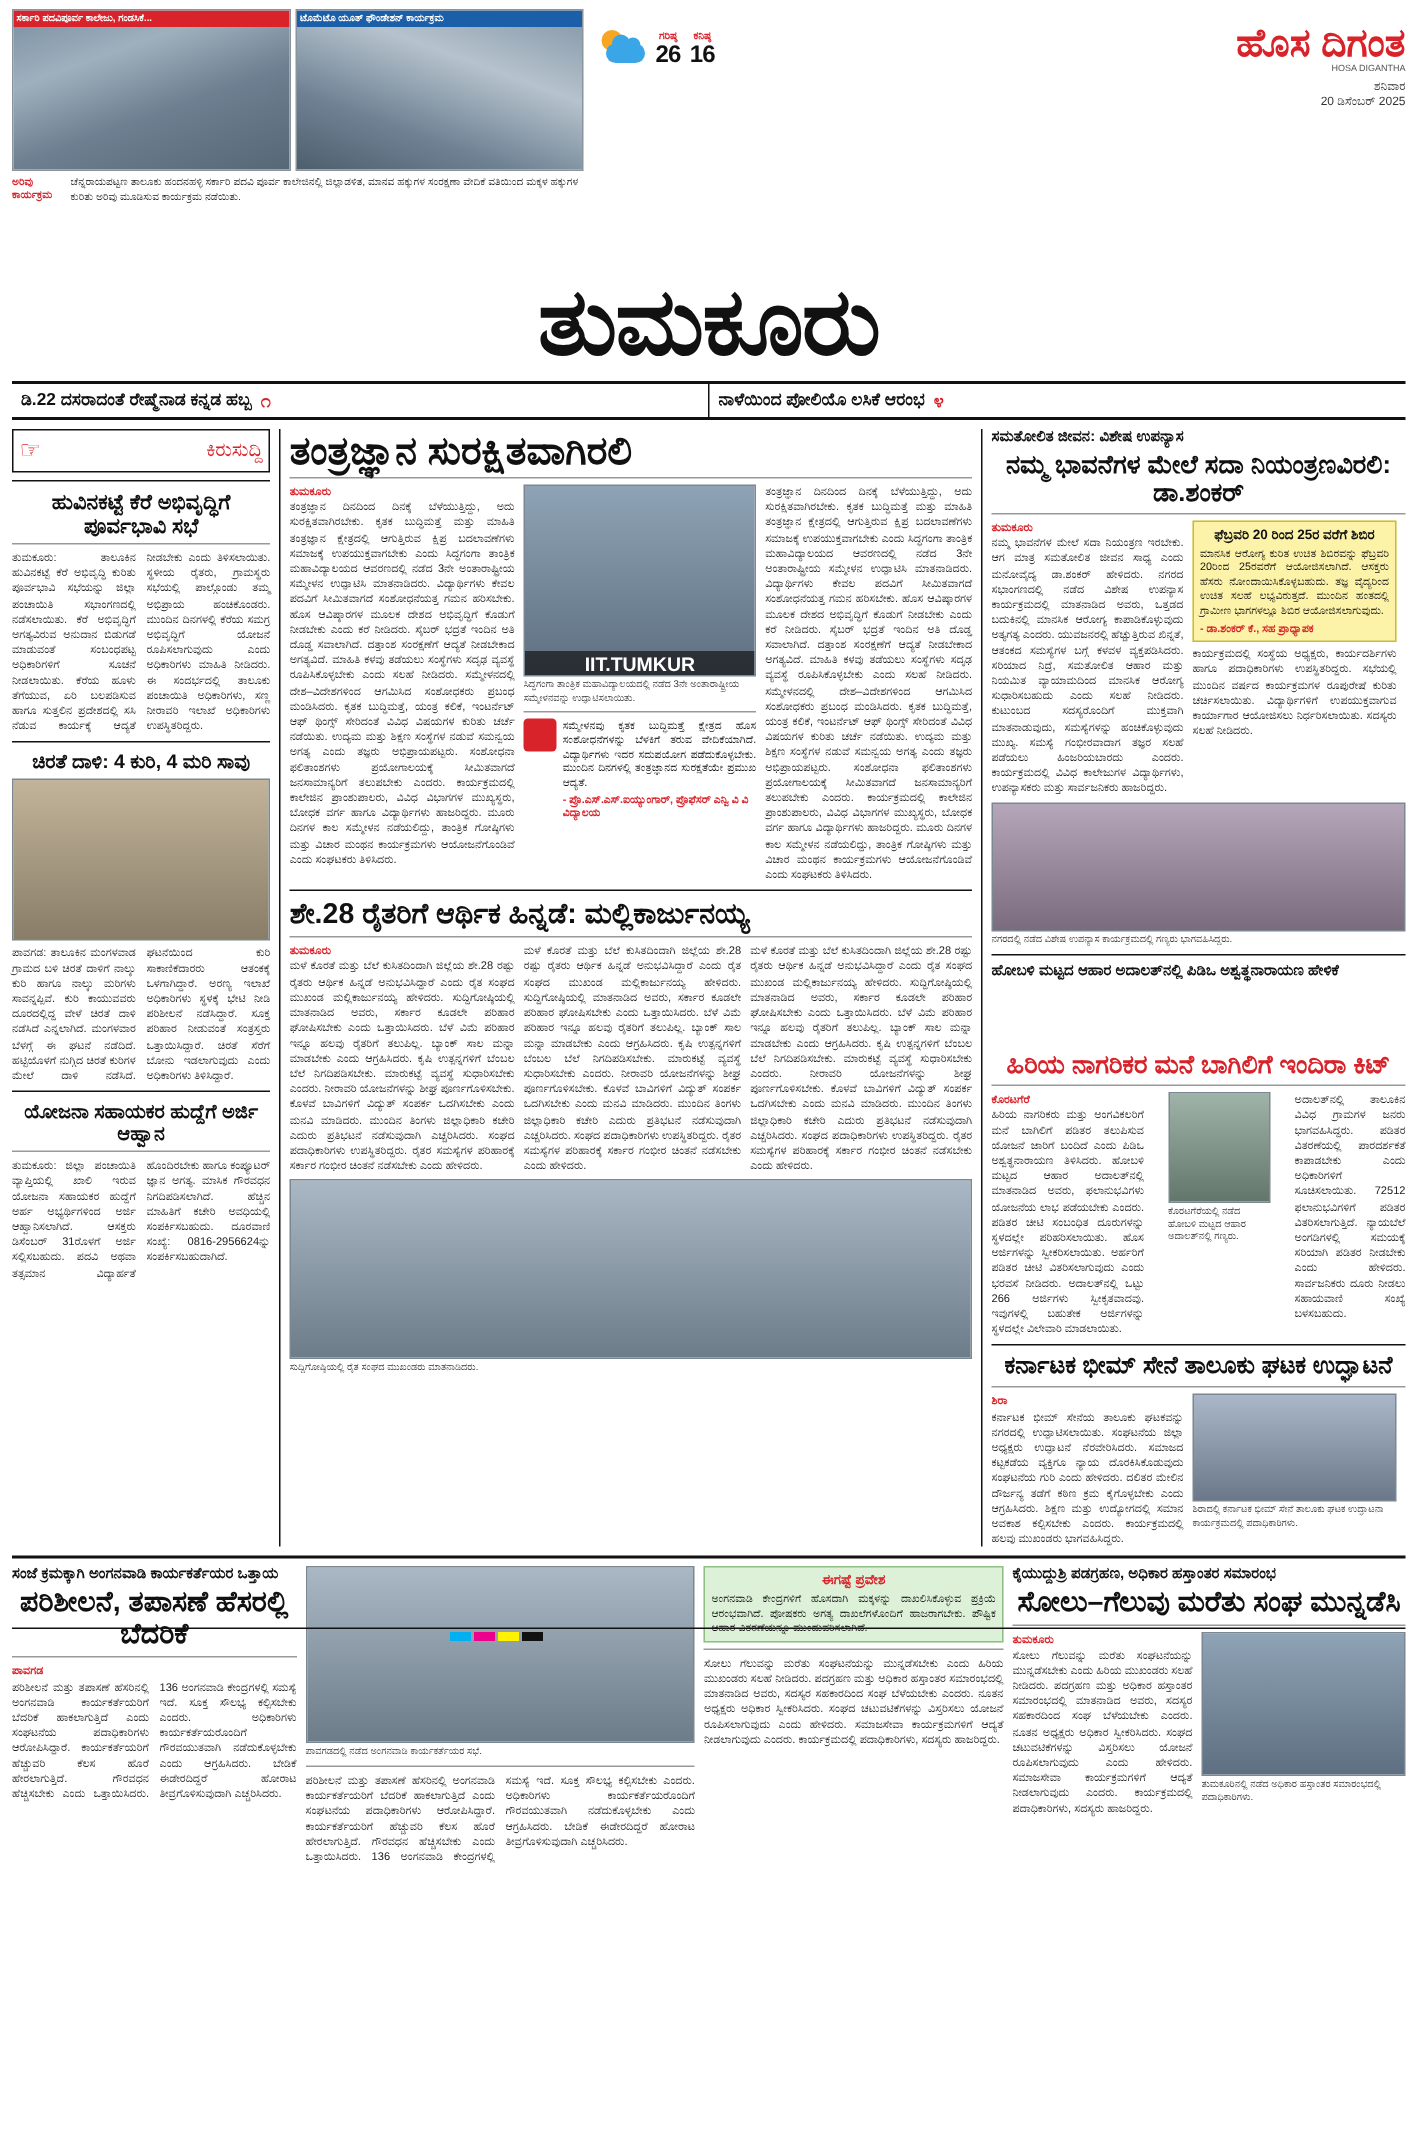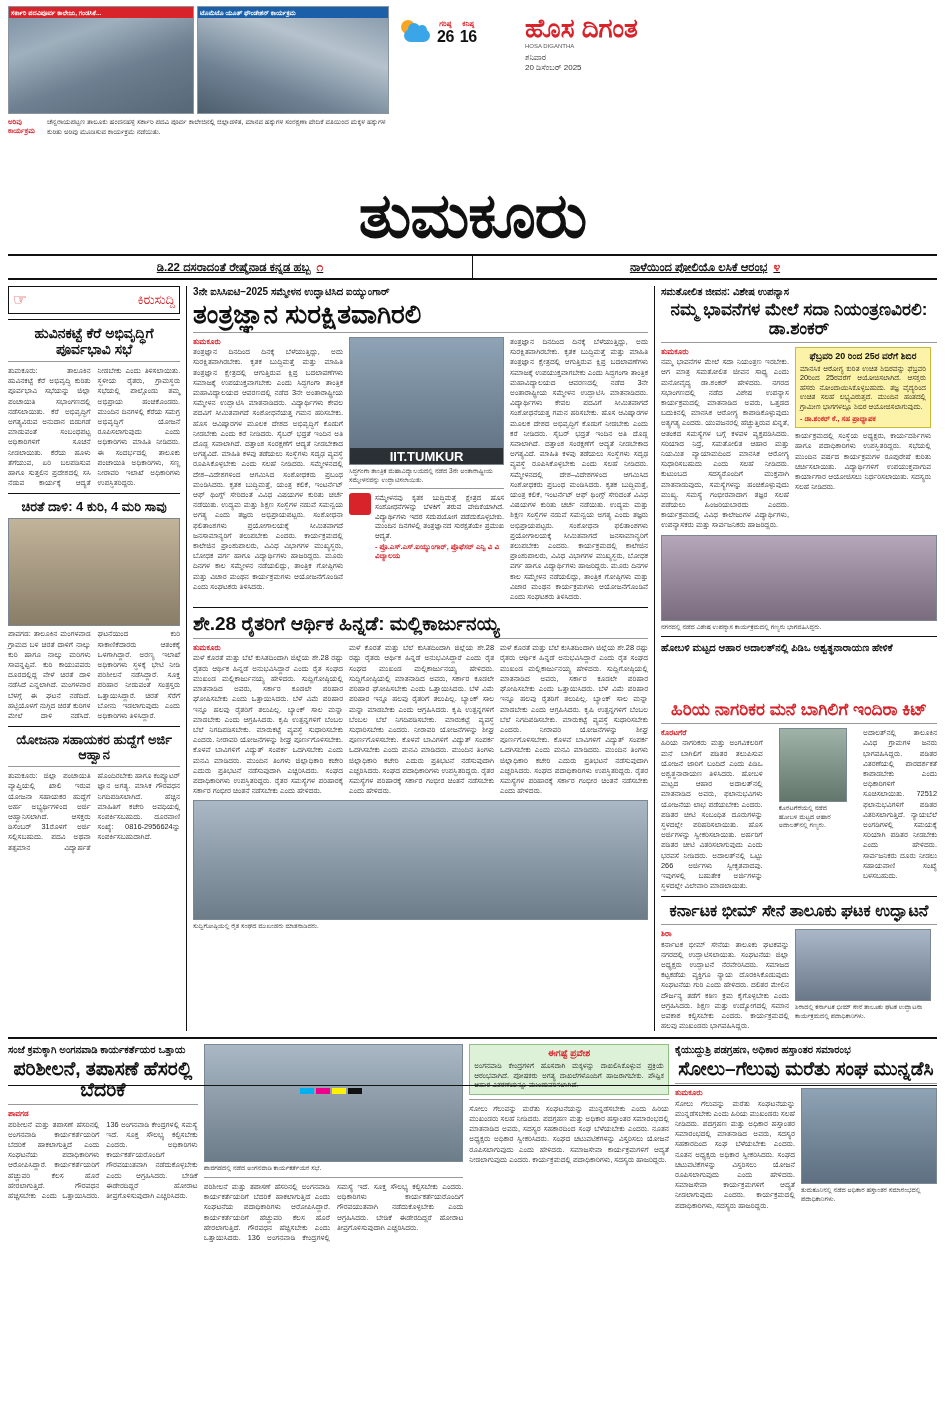--- a/index.html
+++ b/index.html
@@ -44,38 +44,38 @@
            border-radius:8px; }
   .cloud:before { content:""; position:absolute; left:4px; top:-6px; width:12px; height:12px;
            border-radius:50%; background:#3aa6e8; }
   .cloud:after { content:""; position:absolute; left:13px; top:-4px; width:10px; height:10px;
            border-radius:50%; background:#3aa6e8; }
   .temps { display:flex; gap:6px; font-size:8px; }
   .temp-box { text-align:center; }
   .temp-lbl { color:#d8232a; font-size:7px; font-weight:bold; }
   .temp-val { font-size:16px; font-weight:bold; color:#111; letter-spacing:-0.5px; }
 
-  .mh-right { flex:1; text-align:left; padding-top:8px; }
+  .mh-right { flex:1; text-align:right; padding-top:8px; }
   .brand { font-size:26px; font-weight:bold; color:#d8232a; letter-spacing:0px; line-height:28px; }
   .brand-sub { font-size:6px; color:#555; margin-top:1px; }
   .dateline { font-size:8px; color:#d8232a; font-weight:bold; margin-top:4px; }
   .dateline span { display:block; color:#333; font-weight:normal; font-size:8px; }
 
   .mega-title {
     text-align:center; font-size:62px; font-weight:bold; line-height:60px;
     margin-top:-6px; letter-spacing:-1px; color:#111;
   }
 
   
   .index-bar {
     margin-top:8px; border-top:2px solid #111; border-bottom:2px solid #111;
     display:flex; align-items:stretch; height:26px;
   }
-  .idx-item { flex:1; display:flex; align-items:center; justify-content:center; gap:6px;
-              font-size:11.5px; font-weight:bold; color:#111; padding:0 6px;text-decoration:underline; }
+  .idx-item { flex:1; display:flex; align-items:center; justify-content:flex-start; gap:6px;
+              font-size:11.5px; font-weight:bold; color:#111; padding:0 6px; }
   .idx-item + .idx-item { border-left:1px solid #111; }
   .idx-num { color:#d8232a; font-size:12px; font-weight:bold; }
 
   
   .content { display:flex; gap:6px; margin-top:6px; }
   .col { }
   .c1 { width:190px; }
   .c2 { width:455px; }
   .c3 { width:276px; }
 
@@ -232,21 +232,20 @@
 
       <div class="hr"></div>
       <h2 class="head" style="font-size:13px;line-height:15px;">ಯೋಜನಾ ಸಹಾಯಕರ ಹುದ್ದೆಗೆ ಅರ್ಜಿ ಆಹ್ವಾನ</h2>
       <div class="hr-thin"></div>
       <div class="body-txt cols2">ತುಮಕೂರು: ಜಿಲ್ಲಾ ಪಂಚಾಯಿತಿ ವ್ಯಾಪ್ತಿಯಲ್ಲಿ ಖಾಲಿ ಇರುವ ಯೋಜನಾ ಸಹಾಯಕರ ಹುದ್ದೆಗೆ ಅರ್ಹ ಅಭ್ಯರ್ಥಿಗಳಿಂದ ಅರ್ಜಿ ಆಹ್ವಾನಿಸಲಾಗಿದೆ. ಆಸಕ್ತರು ಡಿಸೆಂಬರ್ 31ರೊಳಗೆ ಅರ್ಜಿ ಸಲ್ಲಿಸಬಹುದು. ಪದವಿ ಅಥವಾ ತತ್ಸಮಾನ ವಿದ್ಯಾರ್ಹತೆ ಹೊಂದಿರಬೇಕು ಹಾಗೂ ಕಂಪ್ಯೂಟರ್ ಜ್ಞಾನ ಅಗತ್ಯ. ಮಾಸಿಕ ಗೌರವಧನ ನಿಗದಿಪಡಿಸಲಾಗಿದೆ. ಹೆಚ್ಚಿನ ಮಾಹಿತಿಗೆ ಕಚೇರಿ ಅವಧಿಯಲ್ಲಿ ಸಂಪರ್ಕಿಸಬಹುದು. ದೂರವಾಣಿ ಸಂಖ್ಯೆ: 0816-2956624ನ್ನು ಸಂಪರ್ಕಿಸಬಹುದಾಗಿದೆ.</div>
     </div>
 
     <div class="rule-v"></div>
 
     <div class="col c2">
-      <h3 class="kicker" style="text-align:left;">3ನೇ ಐಸಿಸಿಐಟಿ–2025 ಸಮ್ಮೇಳನ ಉದ್ಘಾಟಿಸಿದ ಐಯ್ಯುಂಗಾರ್</h3>
       <h2 class="head head-lg" style="text-align:left;">ತಂತ್ರಜ್ಞಾನ ಸುರಕ್ಷಿತವಾಗಿರಲಿ</h2>
       <div class="hr-thin"></div>
 
       <div style="display:flex;gap:6px;">
         <div style="width:150px;">
           <div class="body-txt" style="font-weight:bold;color:#d8232a;">ತುಮಕೂರು</div>
           <div class="body-txt">ತಂತ್ರಜ್ಞಾನ ದಿನದಿಂದ ದಿನಕ್ಕೆ ಬೆಳೆಯುತ್ತಿದ್ದು, ಅದು ಸುರಕ್ಷಿತವಾಗಿರಬೇಕು. ಕೃತಕ ಬುದ್ಧಿಮತ್ತೆ ಮತ್ತು ಮಾಹಿತಿ ತಂತ್ರಜ್ಞಾನ ಕ್ಷೇತ್ರದಲ್ಲಿ ಆಗುತ್ತಿರುವ ಕ್ಷಿಪ್ರ ಬದಲಾವಣೆಗಳು ಸಮಾಜಕ್ಕೆ ಉಪಯುಕ್ತವಾಗಬೇಕು ಎಂದು ಸಿದ್ಧಗಂಗಾ ತಾಂತ್ರಿಕ ಮಹಾವಿದ್ಯಾಲಯದ ಆವರಣದಲ್ಲಿ ನಡೆದ 3ನೇ ಅಂತಾರಾಷ್ಟ್ರೀಯ ಸಮ್ಮೇಳನ ಉದ್ಘಾಟಿಸಿ ಮಾತನಾಡಿದರು. ವಿದ್ಯಾರ್ಥಿಗಳು ಕೇವಲ ಪದವಿಗೆ ಸೀಮಿತವಾಗದೆ ಸಂಶೋಧನೆಯತ್ತ ಗಮನ ಹರಿಸಬೇಕು. ಹೊಸ ಆವಿಷ್ಕಾರಗಳ ಮೂಲಕ ದೇಶದ ಅಭಿವೃದ್ಧಿಗೆ ಕೊಡುಗೆ ನೀಡಬೇಕು ಎಂದು ಕರೆ ನೀಡಿದರು. ಸೈಬರ್ ಭದ್ರತೆ ಇಂದಿನ ಅತಿ ದೊಡ್ಡ ಸವಾಲಾಗಿದೆ. ದತ್ತಾಂಶ ಸಂರಕ್ಷಣೆಗೆ ಆದ್ಯತೆ ನೀಡಬೇಕಾದ ಅಗತ್ಯವಿದೆ. ಮಾಹಿತಿ ಕಳವು ತಡೆಯಲು ಸಂಸ್ಥೆಗಳು ಸದೃಢ ವ್ಯವಸ್ಥೆ ರೂಪಿಸಿಕೊಳ್ಳಬೇಕು ಎಂದು ಸಲಹೆ ನೀಡಿದರು. ಸಮ್ಮೇಳನದಲ್ಲಿ ದೇಶ–ವಿದೇಶಗಳಿಂದ ಆಗಮಿಸಿದ ಸಂಶೋಧಕರು ಪ್ರಬಂಧ ಮಂಡಿಸಿದರು. ಕೃತಕ ಬುದ್ಧಿಮತ್ತೆ, ಯಂತ್ರ ಕಲಿಕೆ, ಇಂಟರ್ನೆಟ್ ಆಫ್ ಥಿಂಗ್ಸ್ ಸೇರಿದಂತೆ ವಿವಿಧ ವಿಷಯಗಳ ಕುರಿತು ಚರ್ಚೆ ನಡೆಯಿತು. ಉದ್ಯಮ ಮತ್ತು ಶಿಕ್ಷಣ ಸಂಸ್ಥೆಗಳ ನಡುವೆ ಸಮನ್ವಯ ಅಗತ್ಯ ಎಂದು ತಜ್ಞರು ಅಭಿಪ್ರಾಯಪಟ್ಟರು. ಸಂಶೋಧನಾ ಫಲಿತಾಂಶಗಳು ಪ್ರಯೋಗಾಲಯಕ್ಕೆ ಸೀಮಿತವಾಗದೆ ಜನಸಾಮಾನ್ಯರಿಗೆ ತಲುಪಬೇಕು ಎಂದರು. ಕಾರ್ಯಕ್ರಮದಲ್ಲಿ ಕಾಲೇಜಿನ ಪ್ರಾಂಶುಪಾಲರು, ವಿವಿಧ ವಿಭಾಗಗಳ ಮುಖ್ಯಸ್ಥರು, ಬೋಧಕ ವರ್ಗ ಹಾಗೂ ವಿದ್ಯಾರ್ಥಿಗಳು ಹಾಜರಿದ್ದರು. ಮೂರು ದಿನಗಳ ಕಾಲ ಸಮ್ಮೇಳನ ನಡೆಯಲಿದ್ದು, ತಾಂತ್ರಿಕ ಗೋಷ್ಠಿಗಳು ಮತ್ತು ವಿಚಾರ ಮಂಥನ ಕಾರ್ಯಕ್ರಮಗಳು ಆಯೋಜನೆಗೊಂಡಿವೆ ಎಂದು ಸಂಘಟಕರು ತಿಳಿಸಿದರು.</div>
         </div>
         <div style="width:155px;">
           <div class="photo-box gp" style="height:128px;position:relative;">

